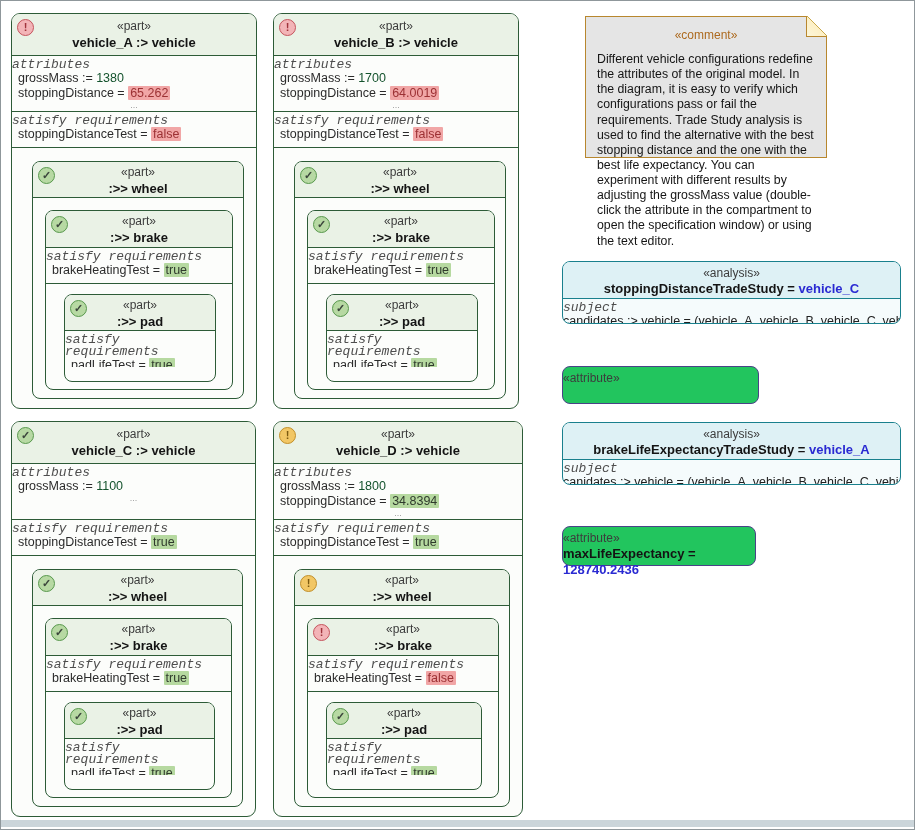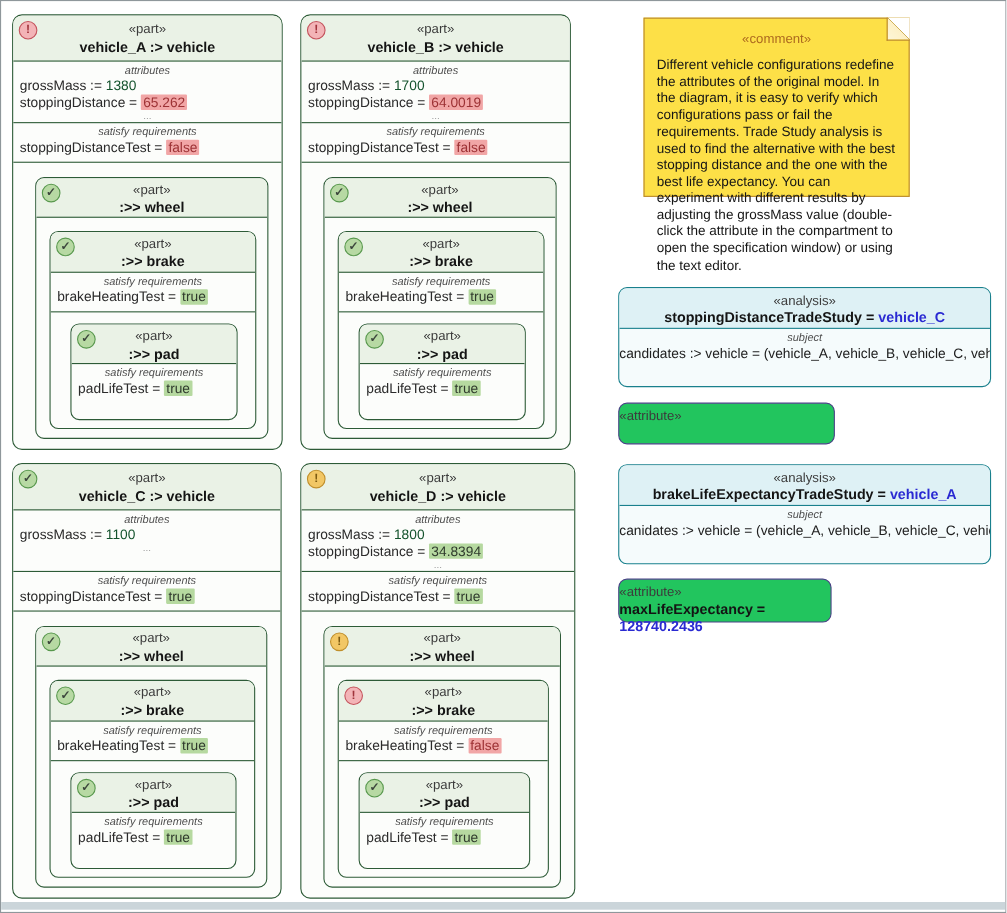--- a/index.html
+++ b/index.html
@@ -21,45 +21,45 @@
                  border-radius:50%; border:1.5px solid; display:flex; align-items:center;
                  justify-content:center; font-size:11px; font-weight:bold; line-height:1; }
   .status-icon[data-status="error"] { background:#f3b4b7; border-color:#c4545d; color:#a0333b; }
   .status-icon[data-status="warn"]  { background:#f2c765; border-color:#c08f2b; color:#7c5a10; }
   .status-icon[data-status="ok"]    { background:#b7d9a3; border-color:#58984d; color:#3c463c; }
 
   .compartment { overflow:hidden; }
   .compartment.attrs { height:56px; border-bottom:1px solid #2d5b37; }
   .compartment.sat   { height:36px; }
   .compartment.sat.line { border-bottom:1px solid #2d5b37; }
-  .section-label { font-size:10px; font-style:italic; color:#4e4e4e;
-                   text-align:center; padding-top:3px; line-height:12px; }
+  .section-label { font-size:13px; font-style:italic; color:#4e4e4e;
+                   text-align:left; padding-top:3px; line-height:12px;font-family:Liberation Mono, monospace; }
   .row { font-size:12.5px; color:#2b2b2b; padding:0 6px; line-height:15px; white-space:nowrap; }
   .ellipsis { font-size:9px; color:#9a9a9a; text-align:center; line-height:8px; }
   .val { padding:0 2px; border-radius:1px; }
   .val[data-vs="blue"] { color:#14532d; padding:0; }
   .val[data-vs="fail"] { background:#f1a6a6; color:#9c3134; }
   .val[data-vs="pass"] { background:#b6d9a0; color:#2f3a2c;margin-top:38px; }
 
   .nest { border:1px solid #2d5b37; border-radius:8px; background:#fcfdfb; overflow:hidden; }
   .nest.wheel { margin:13px 12px 0 20px; height:238px; }
   .nest.brake { margin:12px 10px 0 12px; height:180px; }
   .nest.pad   { margin:10px 16px 0 18px; height:88px; }
 
   
-  .comment { position:absolute; left:584px; top:15px; width:242px; height:163px;
-             background:#fde047; border:1px solid #b8872e; padding:9px 11px 6px 11px; }
+  .comment { position:absolute; left:584px; top:15px; width:242px; height:142px;
+             background:#e5e5e5; border:1px solid #b8872e; padding:9px 11px 6px 11px; }
   .comment::before { content:""; position:absolute; top:-1px; right:-1px; width:20px; height:20px;
              background:linear-gradient(225deg,#ffffff 0%,#ffffff 48%,#c9a84c 50%,#fdf0c6 52%,#fdf6d8 100%);
              border-left:1px solid #b8872e; border-bottom:1px solid #b8872e; }
   .comment-stereo { text-align:center; font-size:12px; color:#ad6a1f; margin:2px 0 10px 0; }
   .comment-body { font-size:12.3px; line-height:1.23; color:#151515; }
 
   
-  .analysis { position:absolute; width:339px; height:91px; border:1px solid #19808d;
+  .analysis { position:absolute; width:339px; height:63px; border:1px solid #19808d;
               border-radius:8px; background:#f5fbfc; overflow:hidden; }
   .analysis-header { background:#def1f5; border-bottom:1px solid #19808d; text-align:center;
                      height:37px; padding-top:4px; }
   .analysis-title { font-size:13px; font-weight:bold; color:#141414; line-height:16px; }
   .analysis-title .res { color:#2a2ad2; }
   .analysis-body { text-align:center; }
   .analysis-row { font-size:12.5px; color:#202020; line-height:15px; white-space:nowrap; }
 
   
   .attr-box { position:absolute; border:1.5px solid #4a4287; border-radius:8px;

